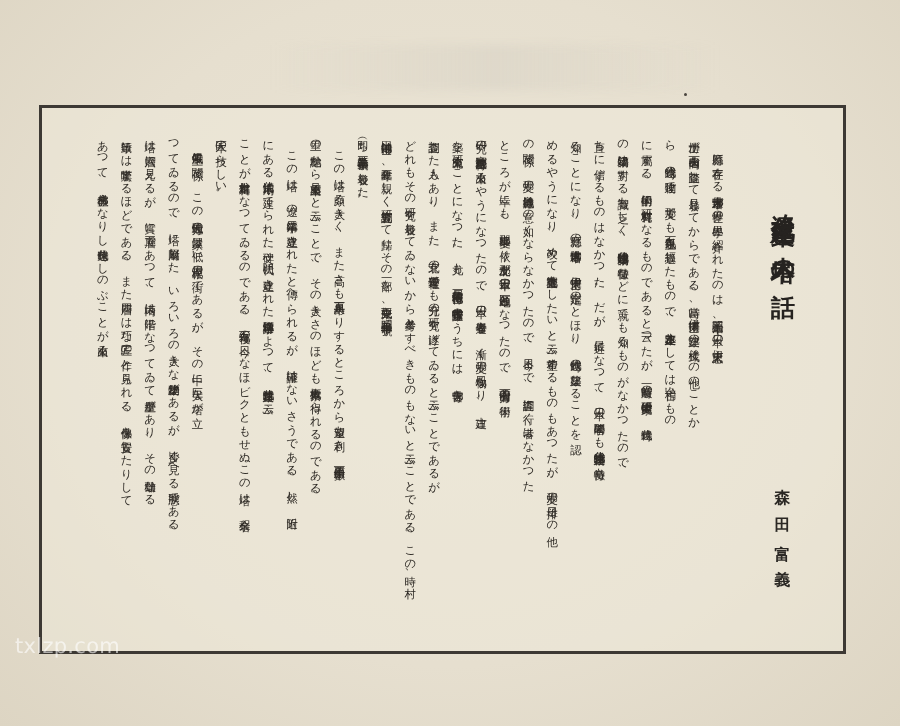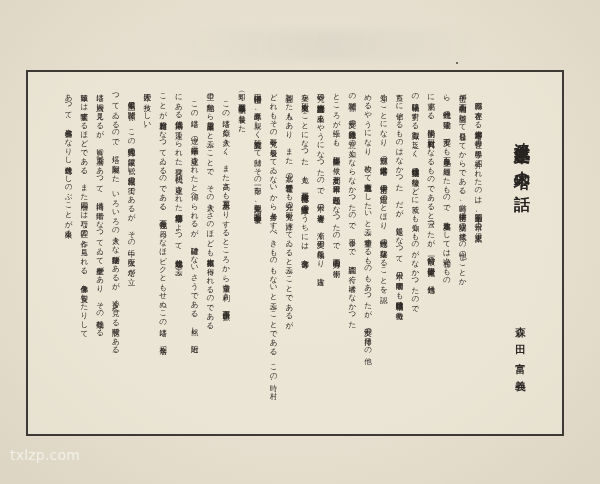--- a/index.html
+++ b/index.html
@@ -44,21 +44,21 @@
     }
     .body-text {
       position: absolute; top: 88px; right: 114px; height: 340px;
       writing-mode: vertical-rl;
       font-size: 7.6px; letter-spacing: 0.33px;
       line-height: 15.77px;
       color: #2e2a25;
     }
     .col { white-space: nowrap; }
     .watermark {
-      position: absolute; left: 10px; top: 447px;
+      position: absolute; left: 10px; top: 423px;
       font-family: "DejaVu Sans", "Liberation Sans", sans-serif;
       font-size: 14px; color: rgba(255,255,255,0.6);
       letter-spacing: 0.2px;
     }
   </style>
 </head>
 <body>
 
 <div class="page">
   <div class="ghost"></div>

